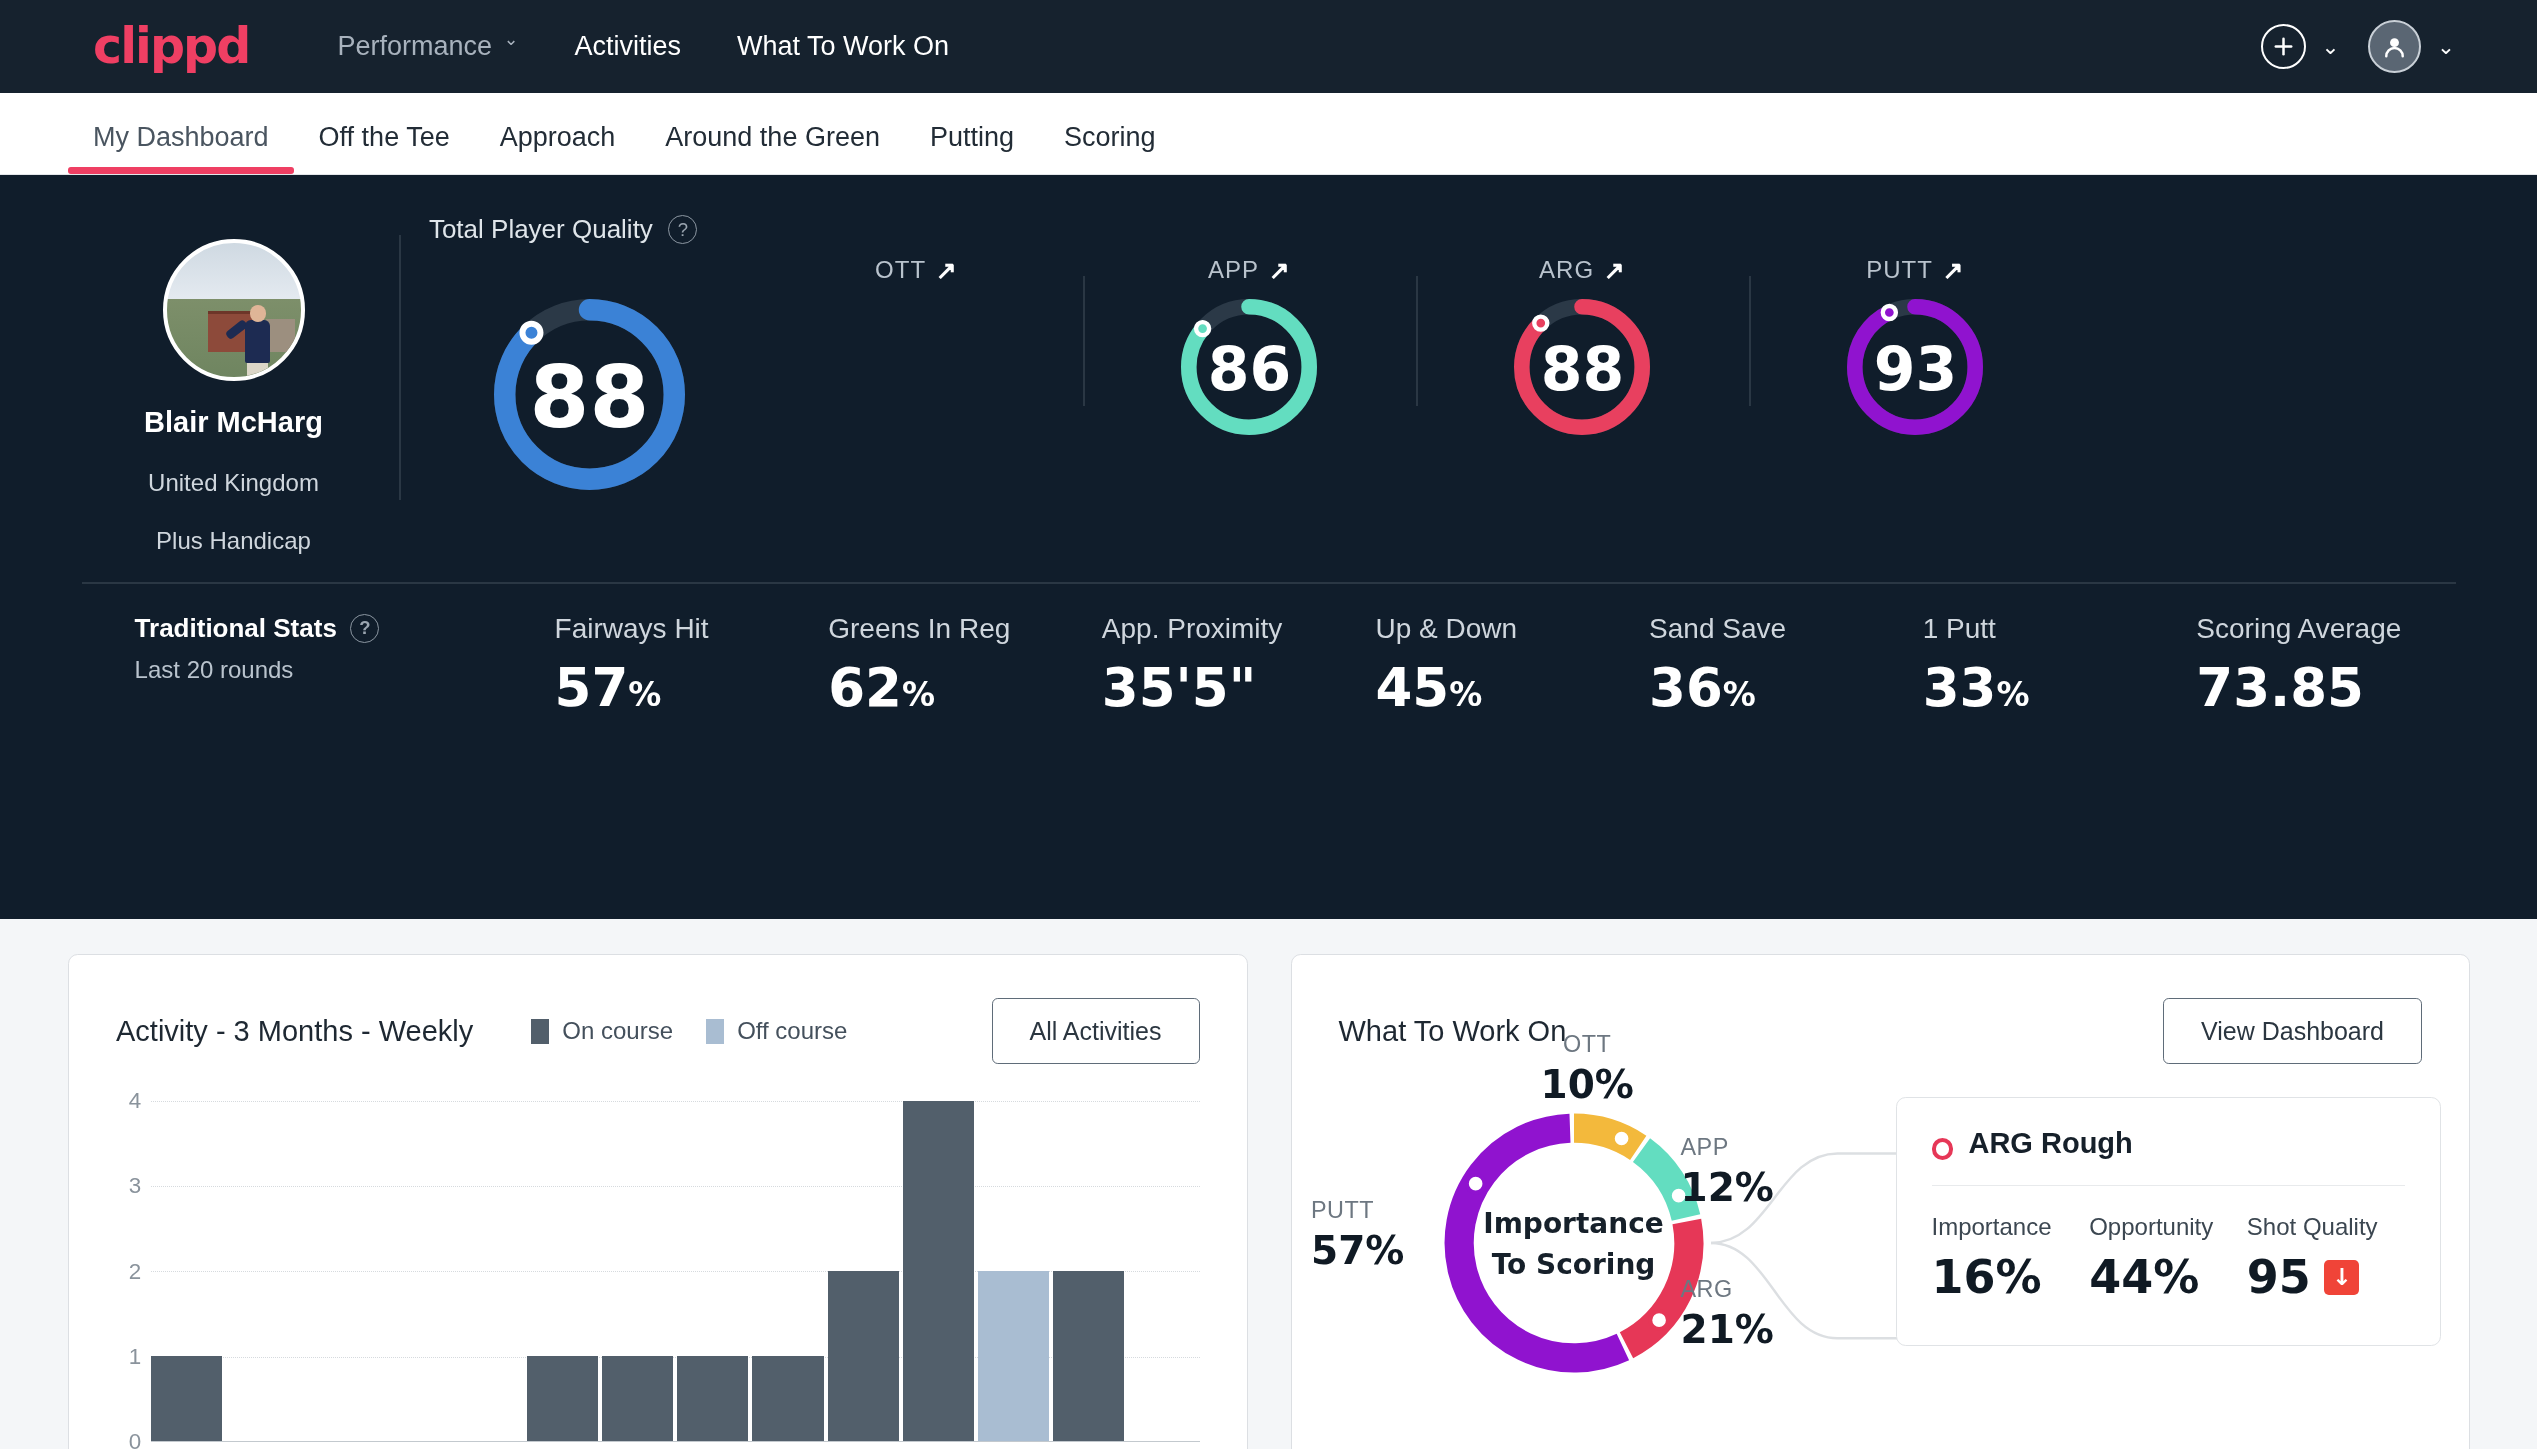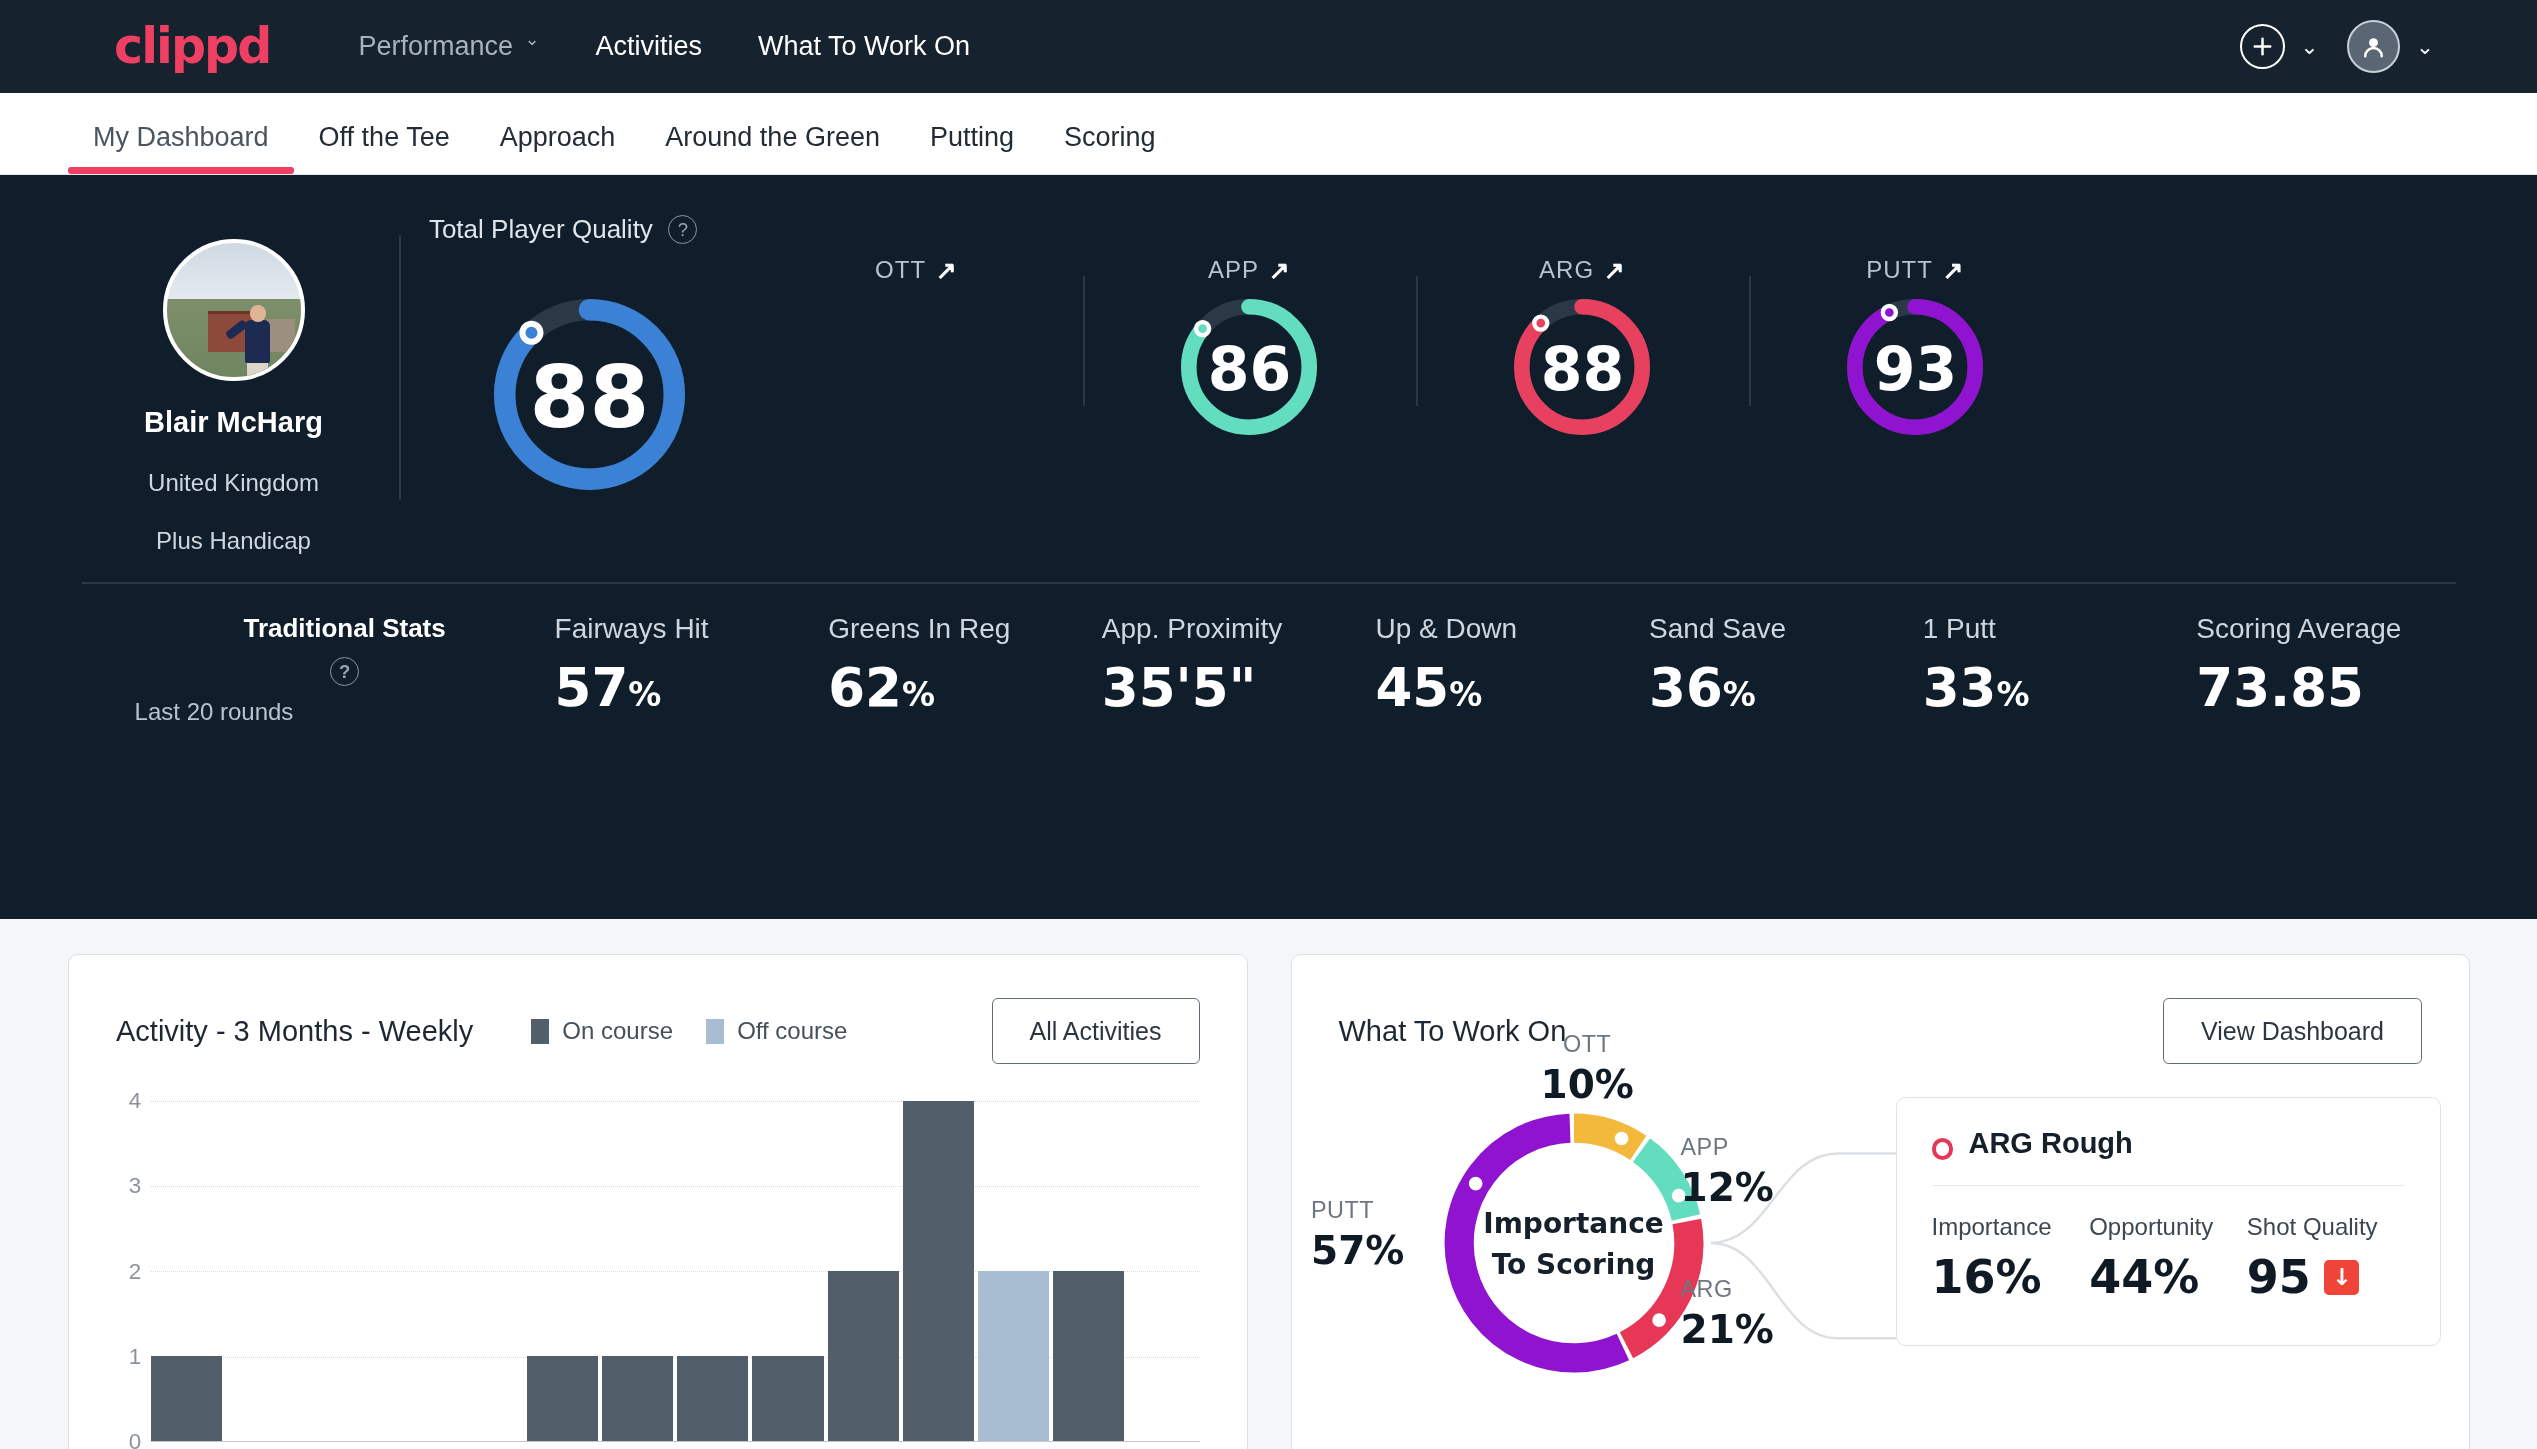--- a/index.html
+++ b/index.html
@@ -6,21 +6,21 @@
   html, body {
     width: 2538px; height: 1450px;
     font-family: "Liberation Sans", sans-serif;
     background: #f4f6f8;
     overflow: hidden;
   }
 
   
   .topnav {
     height: 93px; background: #16222e;
-    display: flex; align-items: center; padding: 0 65px;
+    display: flex; align-items: center; padding: 0 44px;
     position: relative;
   }
   .logo {
     font-size: 49px; font-weight: 700; color: #ef3f63;
     letter-spacing: -1.9px; margin-left: 49px; margin-right: 88px;
     font-family: "DejaVu Sans", sans-serif;
   }
   .navlinks { display: flex; align-items: center; gap: 56px; }
   .navlink {
     font-size: 27px; color: #ffffff; cursor: pointer;
@@ -135,21 +135,21 @@
   }
 
   .hr-line { height: 1.9px; background: #2a3744; margin: 27px 13.6px 0 13.6px; }
 
   .stats {
     display: flex; align-items: flex-start; padding: 29px 0 0 13.6px;
   }
   .stat-title-col { width: 473px; padding-left: 53px; }
   .stat-title {
     color: #fff; font-size: 26px; font-weight: 700;
-    display: flex; align-items: center; gap: 13.6px; flex-direction: column;
+    display: flex; align-items: center; gap: 13.6px;
   }
   .stat-sub { color: #b9c3cd; font-size: 24px; margin-top: 11.7px; }
   .stat { flex: 1; }
   .stat-lab { color: #cfd6dd; font-size: 28px; }
   .stat-num {
     color: #fff; font-size: 53px; font-weight: 700; margin-top: 11.7px;
     font-family: "DejaVu Sans", sans-serif;
   }
   .stat-num .pct { font-size: 33px; }
 

